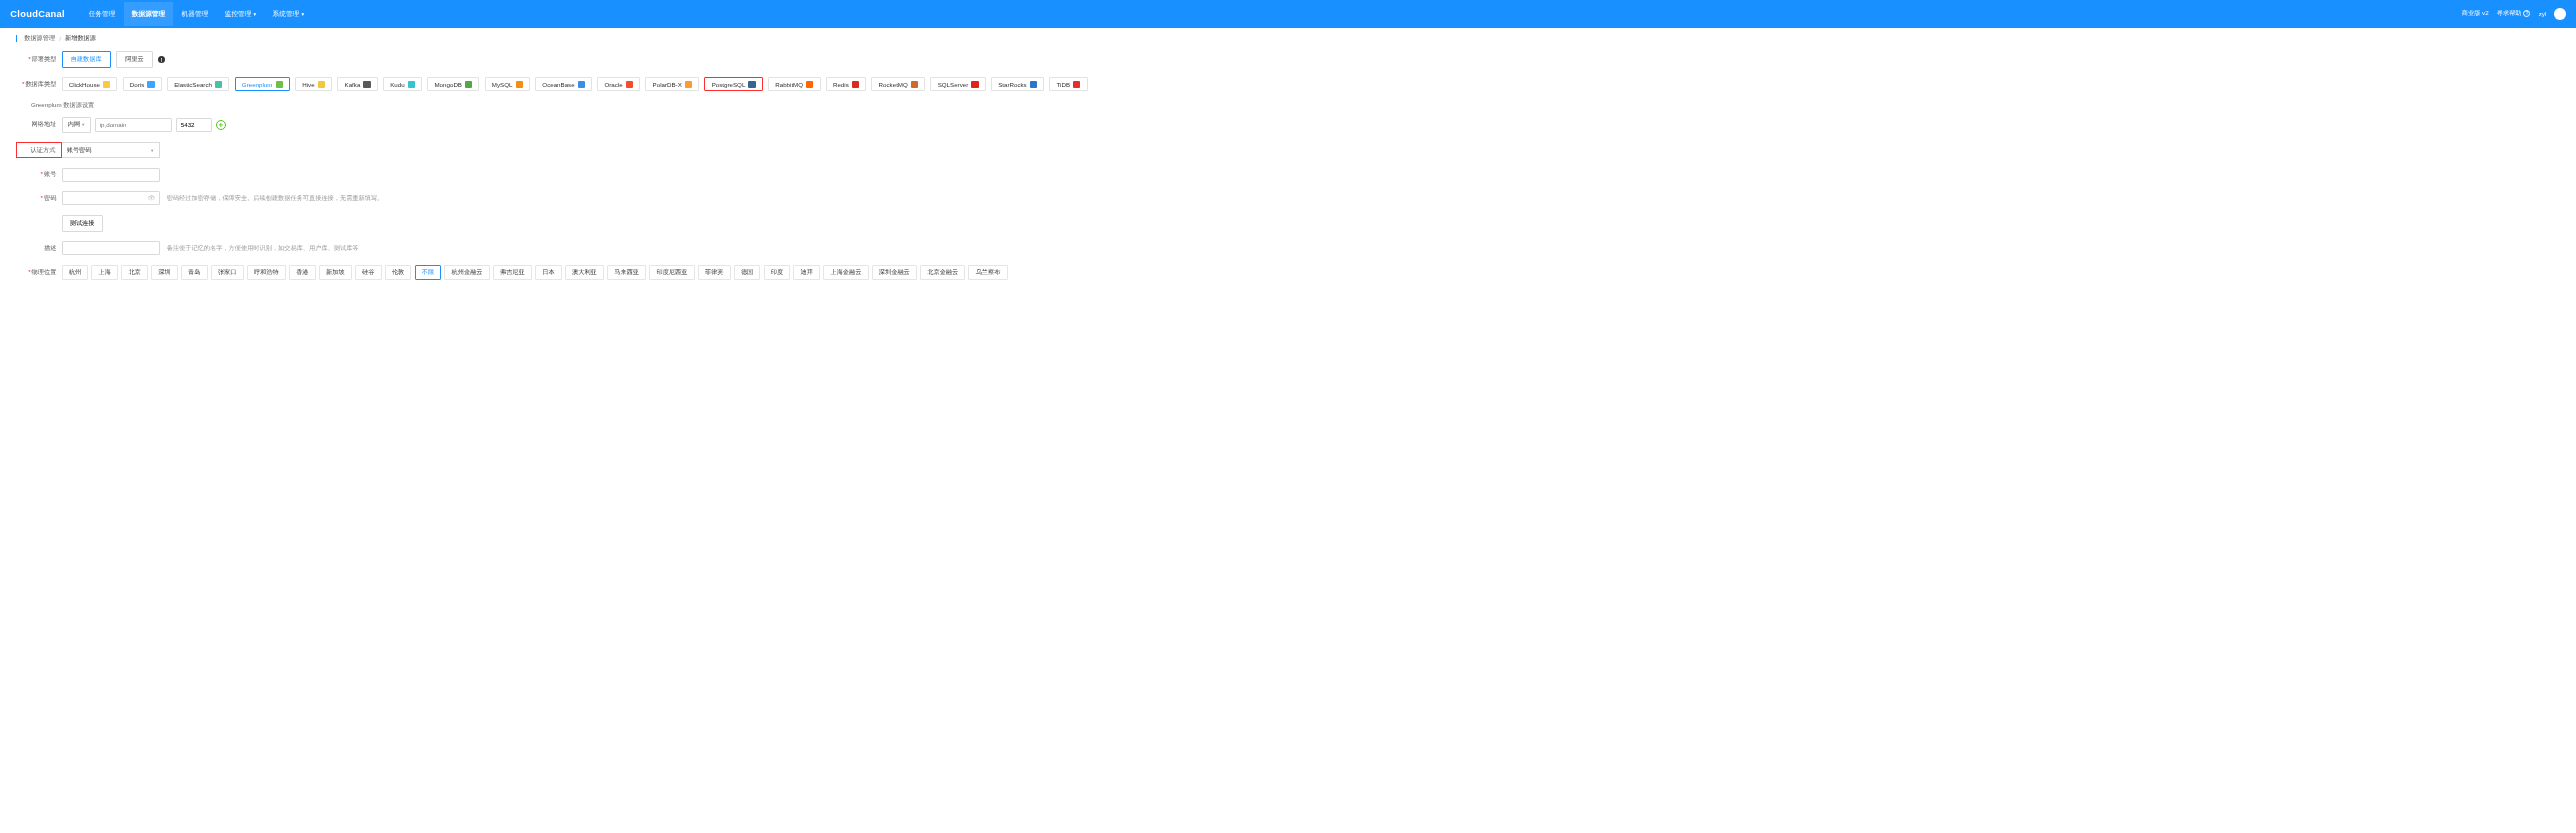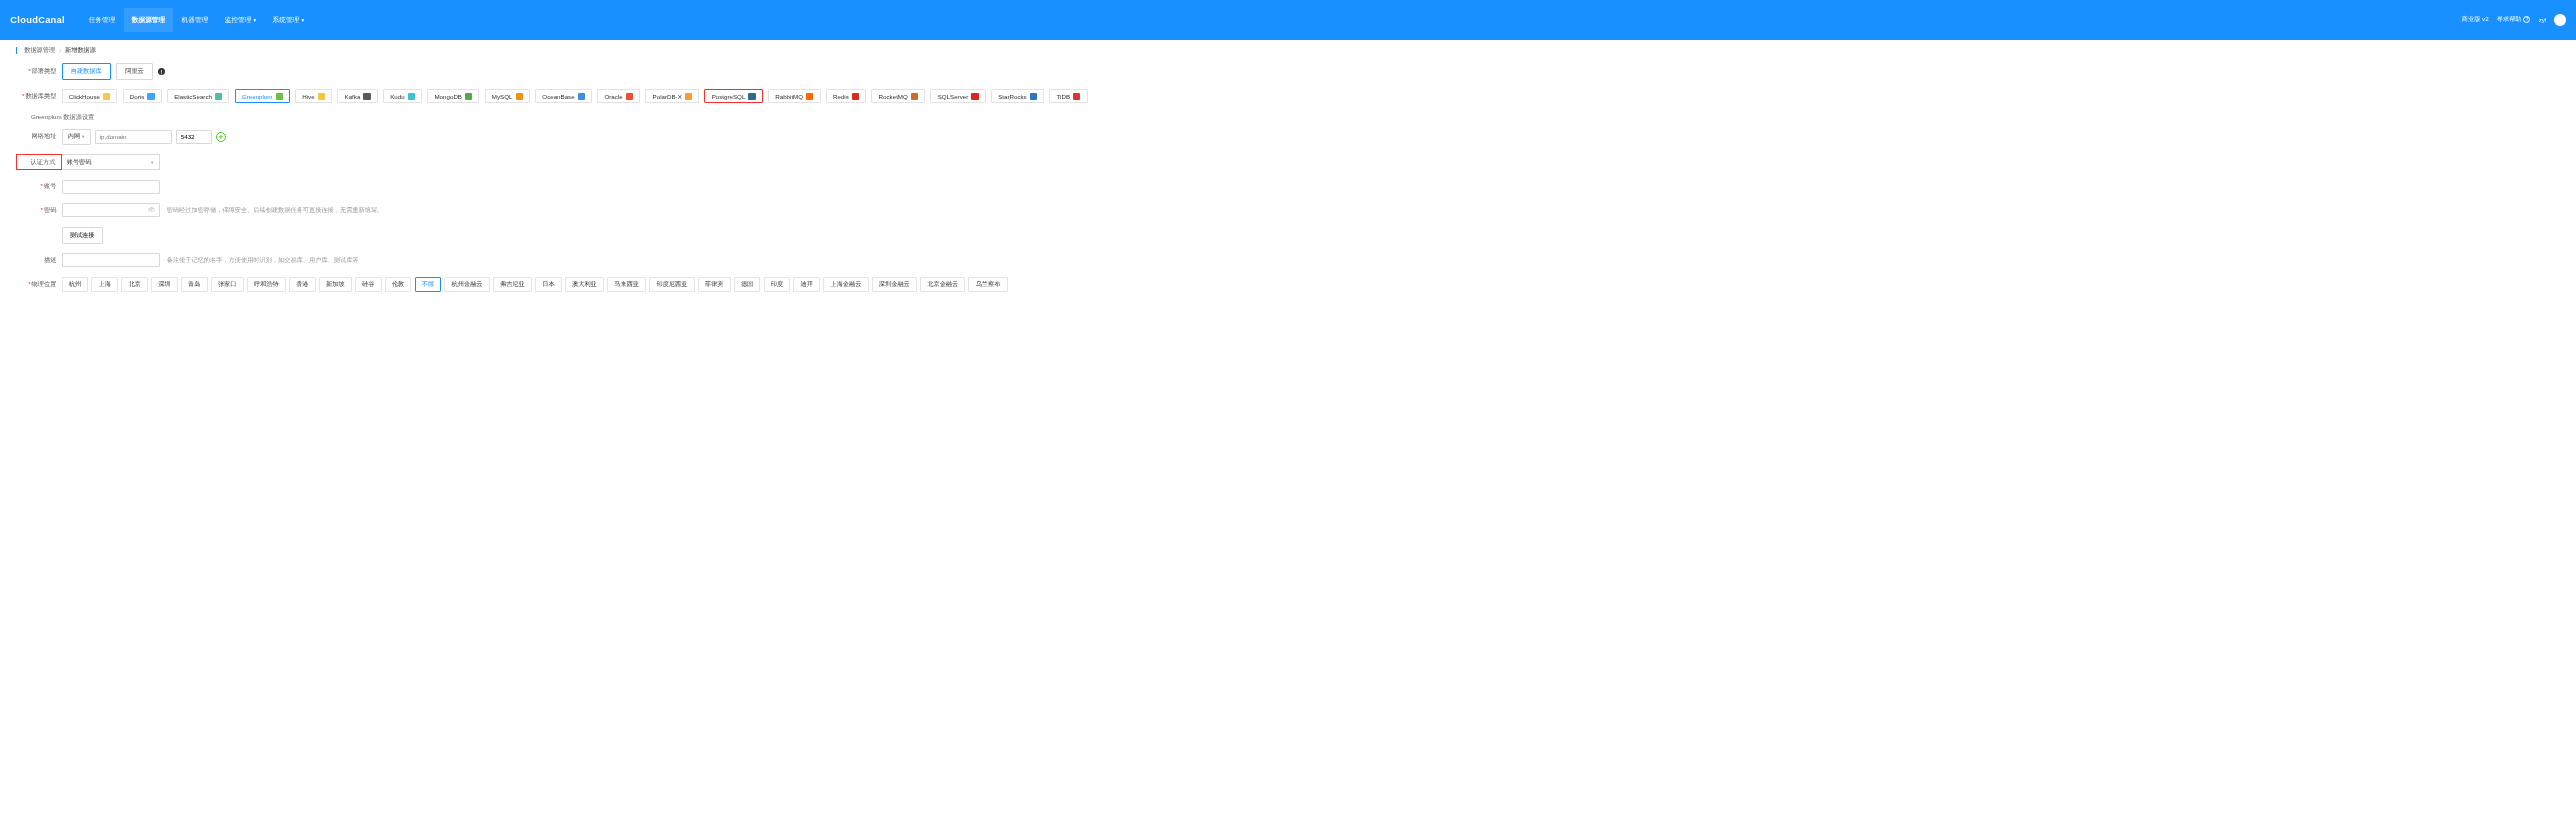--- a/index.html
+++ b/index.html
@@ -1,17 +1,17 @@
 <!DOCTYPE html>
 <html style="font-size:8.2px"><head>
 <meta charset="utf-8">
 <style>
 * { margin: 0; padding: 0; box-sizing: border-box; }
 body { font-family: -apple-system, "Helvetica Neue", Arial, "PingFang SC", "Microsoft YaHei", sans-serif; font-size: 6.2px; color: #333; background: #fff; }
-.topbar { background: #1890ff; height: 40px; display: flex; align-items: center; padding: 0 10.3px; color: #fff; }
+.topbar { background: #1890ff; height: 28px; display: flex; align-items: center; padding: 0 10.3px; color: #fff; }
 .logo { font-size: 9.3px; font-weight: 700; margin-right: 15.5px; letter-spacing: 0.3px; }
 .topnav { display: flex; gap: 0; }
 .topnav-item { padding: 0 8.2px; height: 24px; display: flex; align-items: center; cursor: pointer; font-size: 6.7px; }
 .topnav-item.active { background: rgba(255,255,255,0.12); font-weight: 600; }
 .top-spacer { flex: 1; }
 .top-right { display: flex; align-items: center; gap: 8.2px; font-size: 6.2px; }
 .user-avatar { width: 11.3px; height: 11.3px; border-radius: 50%; background: #fff; display: inline-block; }
 .chev { margin-left: 2.1px; font-size: 5.2px; }
 
 .breadcrumb { display: flex; align-items: center; gap: 4.1px; padding: 6.2px 15.5px; font-size: 6.2px; color: #555; }

